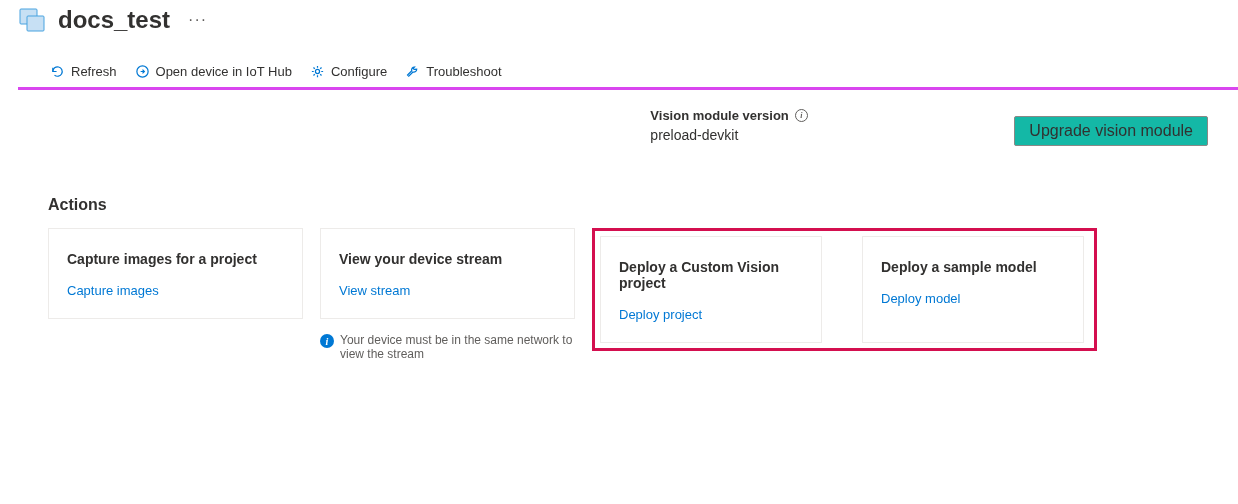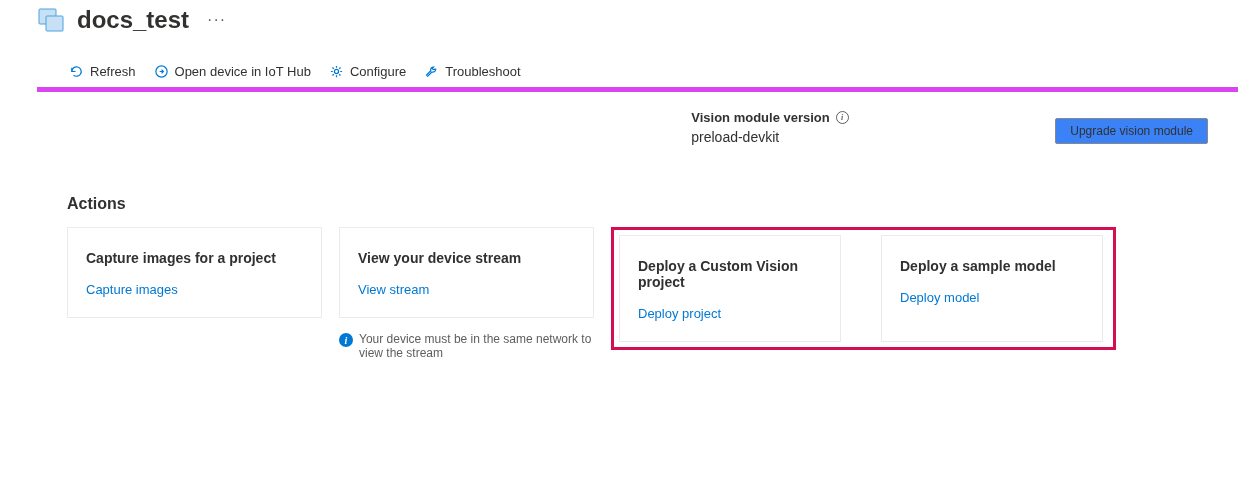--- a/index.html
+++ b/index.html
@@ -4,21 +4,21 @@
 <style>
   * { box-sizing: border-box; }
   body {
     margin: 0;
     font-family: "Segoe UI", -apple-system, BlinkMacSystemFont, sans-serif;
     font-size: 13px;
     color: #323130;
     background: #fff;
     width: 1238px;
   }
-  .page { padding: 6px 0 0 5px; margin-left: 32px; }
+  .page { padding: 6px 0 0 18px; }
   .header {
     display: flex;
     align-items: center;
     gap: 12px;
     padding-bottom: 16px;
   }
   .header-icon svg { display: block; }
   .page-title {
     font-size: 24px;
     font-weight: 600;
@@ -45,21 +45,21 @@
   }
   .tab.active {
     border-bottom: 3px solid #0078d4;
     font-weight: 400;
   }
   .toolbar {
     display: flex;
     align-items: center;
     gap: 18px;
     padding: 10px 0 8px 32px;
-    border-bottom: 5px solid #d946ef;
+    border-bottom: 3px solid #d946ef;
     margin-top: 4px;
   }
   .toolbar-item {
     display: flex;
     align-items: center;
     gap: 6px;
     color: #323130;
     cursor: pointer;
     font-size: 13px;
   }
@@ -93,23 +93,23 @@
   }
   .module-value {
     font-size: 14px;
     color: #323130;
     margin-top: 4px;
   }
   .module-left { width: 340px; }
   .upgrade-btn {
     border: 1px solid #8a8886;
     border-radius: 2px;
-    background: #3b82f6;
+    background: #14b8a6;
     padding: 5px 14px;
-    font-size: 12px;
+    font-size: 16px;
     cursor: pointer;
     font-family: inherit;
     color: #323130;
     margin-top: 8px;
   }
   .section-title {
     font-weight: 600;
     font-size: 16px;
     margin: 50px 0 14px 0;
   }

